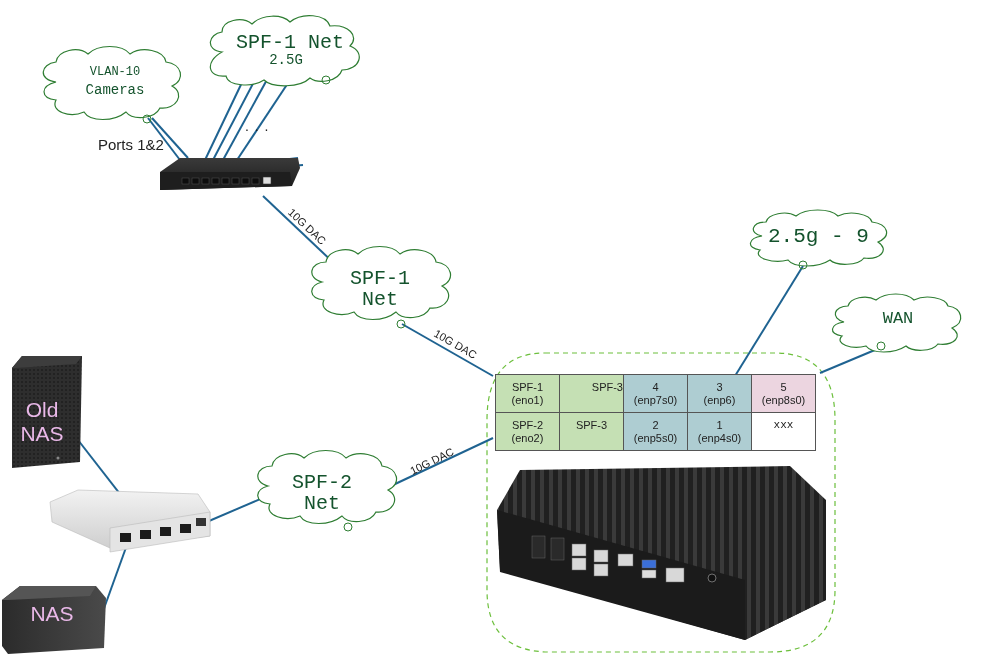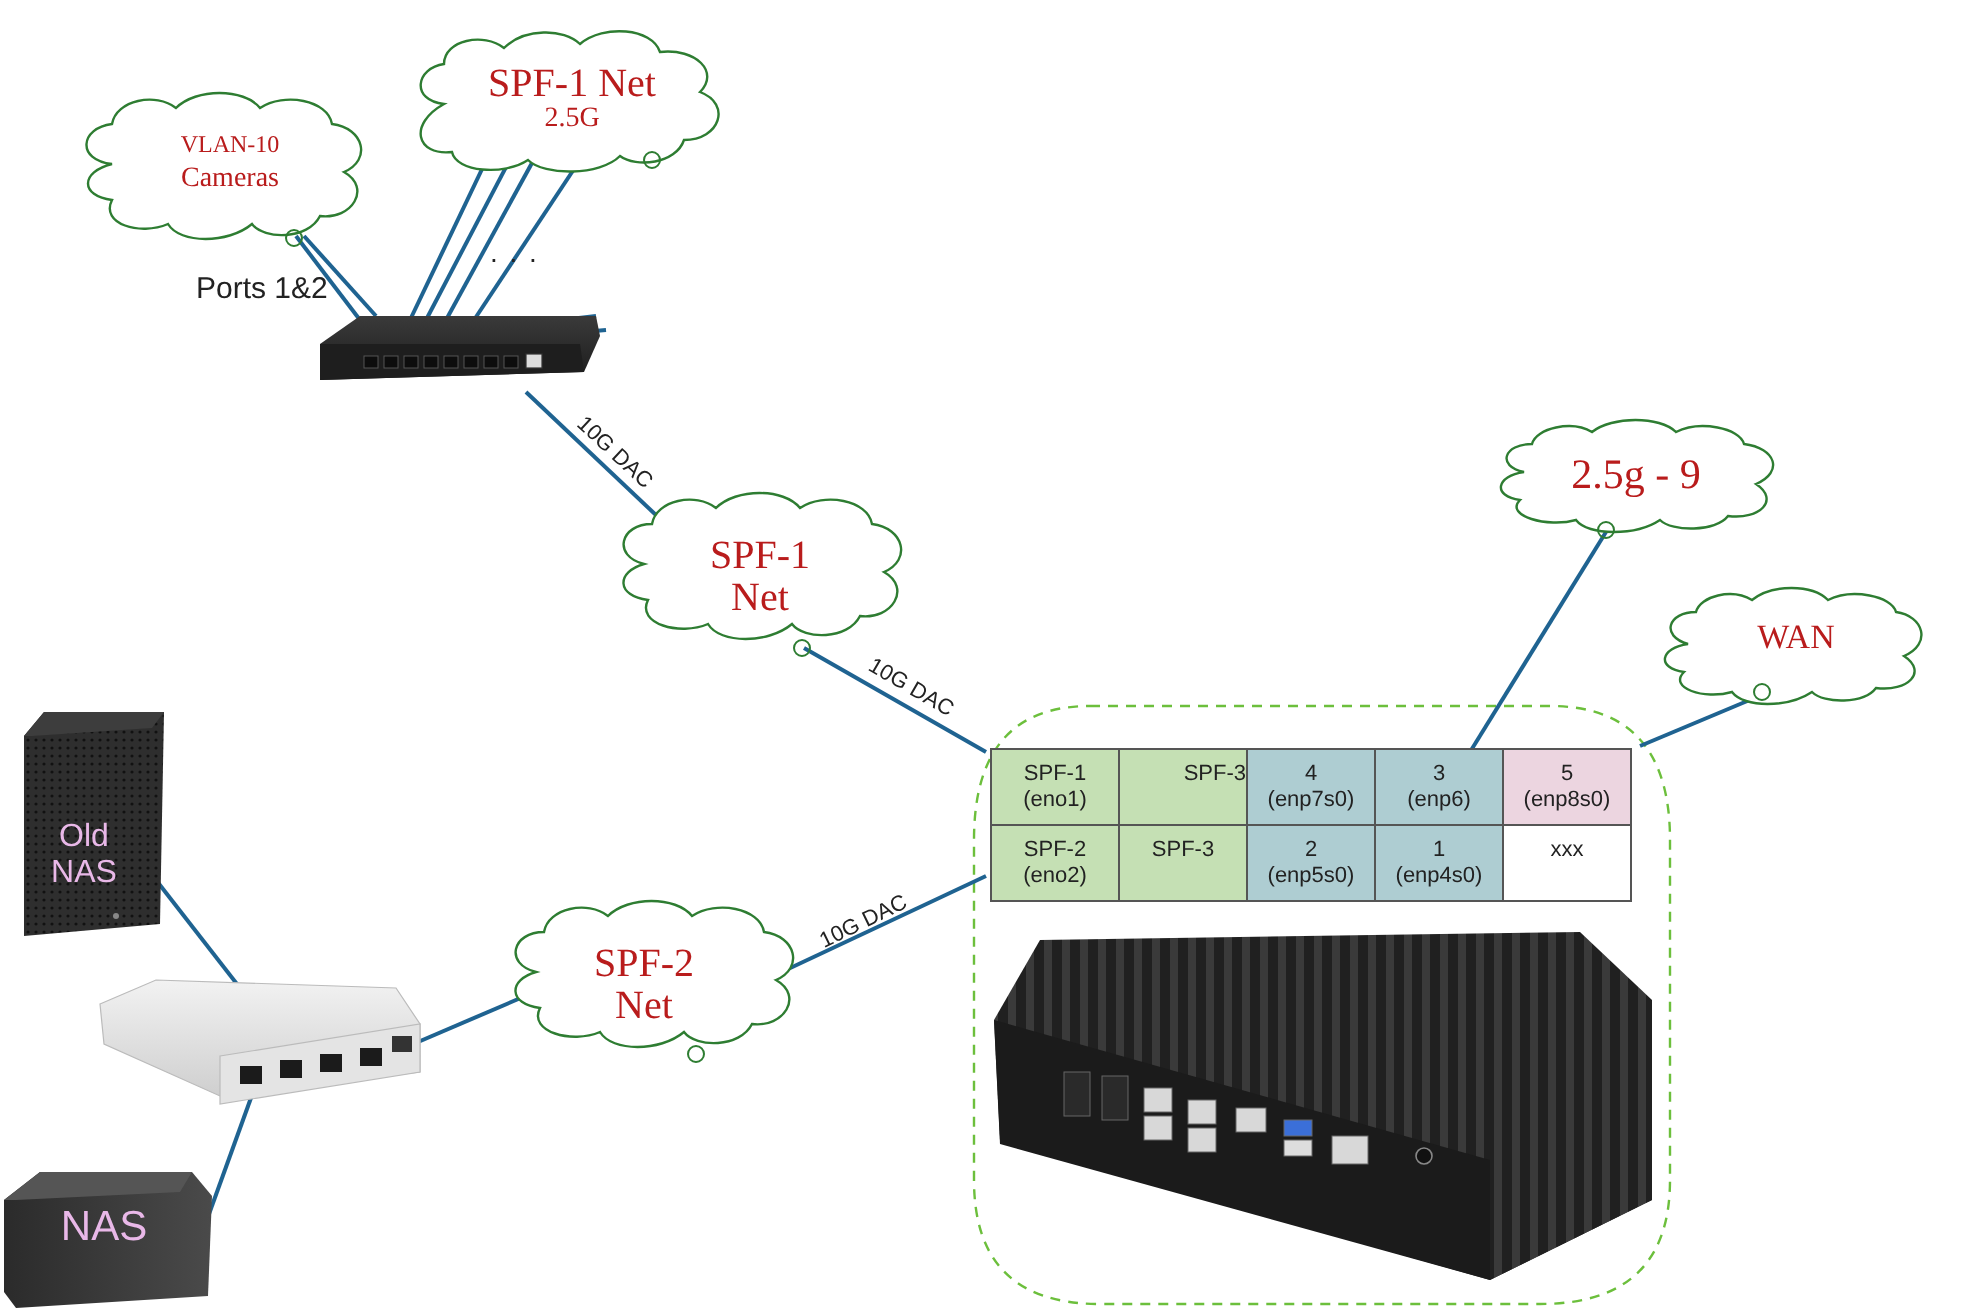--- a/index.html
+++ b/index.html
@@ -1,27 +1,27 @@
 <!DOCTYPE html>
 <html><head>
 <meta charset="utf-8">
 <style>
   html, body { margin:0; padding:0; background:#ffffff; }
   body { width:991px; height:658px; position:relative; overflow:hidden; font-family:"Liberation Sans", sans-serif; }
   #canvas { position:absolute; left:0; top:0; width:991px; height:658px; }
-  .cloud-label { position:absolute; color:#b91c1c; text-align:center; line-height:1.05; font-family:Liberation Serif, serif; white-space:nowrap; }
+  .cloud-label { position:absolute; color:#14532d; text-align:center; line-height:1.05; font-family:Liberation Mono, monospace; white-space:nowrap; }
   .link-label { position:absolute; font-size:11px; color:#222; font-family:"Liberation Sans", sans-serif; white-space:nowrap; transform-origin:left top; }
   .dev-label { position:absolute; color:#e9b8e8; font-family:"Liberation Sans", sans-serif; text-align:center; line-height:1.15; }
   .note { position:absolute; font-size:15px; color:#222; font-family:"Liberation Sans", sans-serif; }
   #port-table { position:absolute; left:495px; top:374px; border-collapse:collapse; font-family:"Liberation Sans", sans-serif; font-size:11px; color:#222; }
   #port-table td { border:1px solid #555; width:63px; height:31px; text-align:center; vertical-align:middle; padding:0; line-height:1.15; }
   .c-green { background:#c5e0b4; }
   .c-blue { background:#aecdd2; }
   .c-pink { background:#ecd5e0; }
-  .c-white { background:#ffffff; }
+  .c-white { background:#ffffff;font-family:Liberation Mono, monospace; }
   .sub { display:block; }
 </style>
 </head>
 <body>
 
 <svg id="canvas" width="991" height="658" viewBox="0 0 991 658">
   <defs>
     <linearGradient id="sw8" x1="0" y1="0" x2="0" y2="1">
       <stop offset="0" stop-color="#3a3a3a"></stop>
         <stop offset="1" stop-color="#1c1c1c"></stop>
@@ -165,21 +165,21 @@
   <div style="font-size:17px;">WAN</div>
 </div>
 
 <div class="link-label" style="left:294px;top:206px;transform:rotate(43deg);">10G DAC</div>
 <div class="link-label" style="left:438px;top:327px;transform:rotate(30deg);">10G DAC</div>
 <div class="link-label" style="left:408px;top:466px;transform:rotate(-26deg);">10G DAC</div>
 
 <div class="note" style="left:98px;top:136px;">Ports 1&amp;2</div>
 <div class="note" style="left:245px;top:118px;font-size:14px;letter-spacing:1px;">. . .</div>
 
-<div class="dev-label" style="left:14px;top:410px;width:56px;font-size:16px;">
+<div class="dev-label" style="left:14px;top:398px;width:56px;font-size:21px;">
   <div>Old</div>
   <div>NAS</div>
 </div>
 <div class="dev-label" style="left:20px;top:602px;width:64px;font-size:21px;">NAS</div>
 
 <table id="port-table">
   <tbody id="port-tbody">
       <tr>
         <td class="c-green">
           <span class="sub">SPF-1</span>

